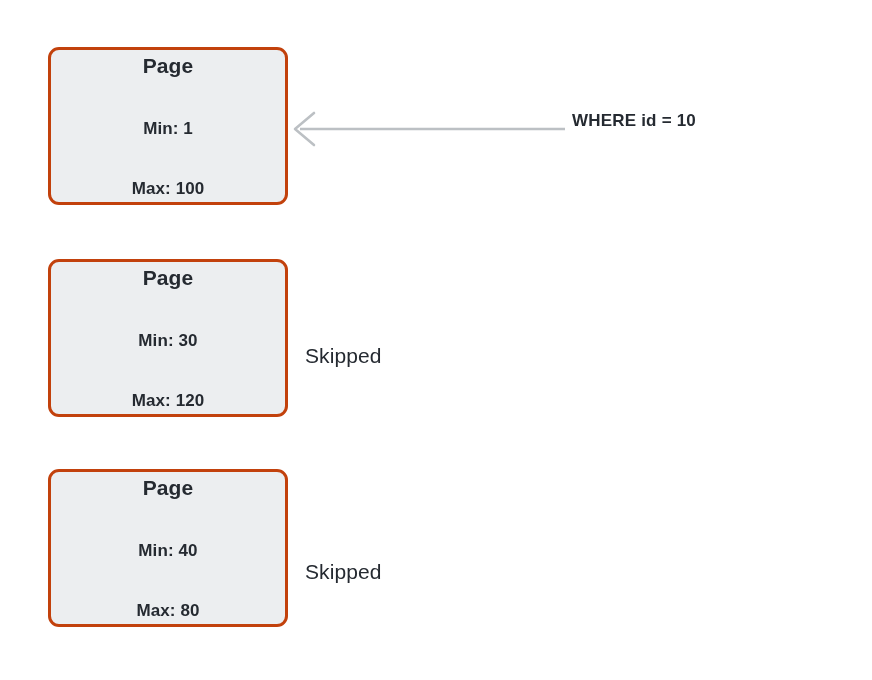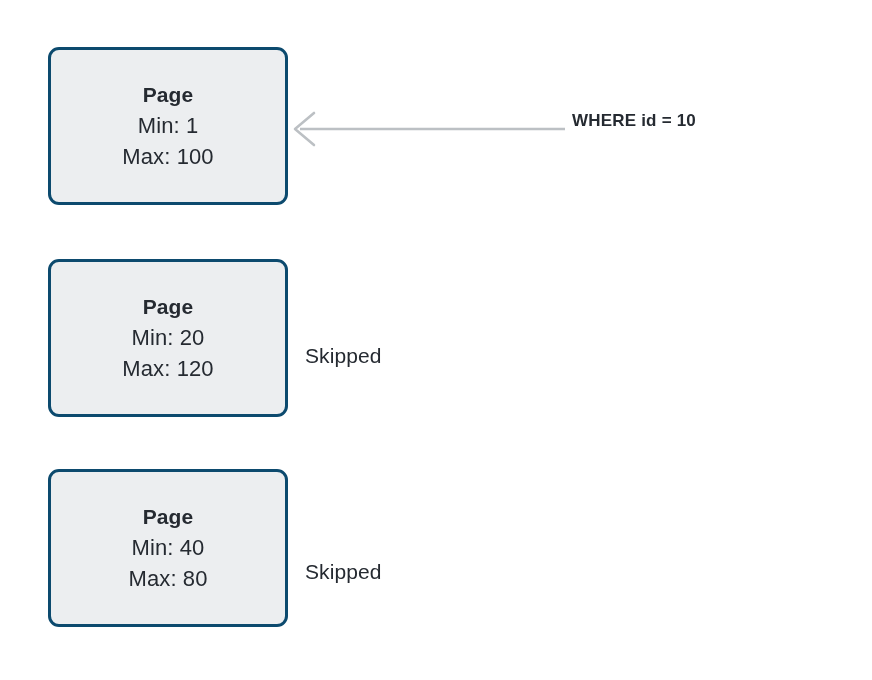--- a/index.html
+++ b/index.html
@@ -22,43 +22,44 @@
   }
 
   
   .page-box {
     position: absolute;
     width: 240px;
     height: 158px;
     left: 48px;
     box-sizing: border-box;
     background: #eceef0;
-    border: 3px solid #0c4a6e;
+    border: 3px solid #c2410c;
     border-radius: 11px;
     display: flex;
     flex-direction: column;
     align-items: center;
     justify-content: center;
     color: #252a31;
   }
   .page-box.b1 { top: 47px; }
   .page-box.b2 { top: 259px; }
   .page-box.b3 { top: 469px; }
 
   .box-title {
     font-size: 21px;
     font-weight: bold;
     line-height: 1.42;
     letter-spacing: 0.1px;
   }
   .box-line {
-    font-size: 22px;
-    font-weight: normal;
+    font-size: 17px;
+    font-weight: bold;
     line-height: 1.42;
     letter-spacing: 0.1px;
+    margin-top: 36px;
   }
 
   
   .arrow-layer {
     position: absolute;
     left: 0;
     top: 0;
     width: 872px;
     height: 680px;
     pointer-events: none;
@@ -95,21 +96,21 @@
 <div id="canvas">
 
   <div class="page-box b1">
     <div class="box-title">Page</div>
     <div class="box-line">Min: 1</div>
     <div class="box-line">Max: 100</div>
   </div>
 
   <div class="page-box b2">
     <div class="box-title">Page</div>
-    <div class="box-line">Min: 20</div>
+    <div class="box-line">Min: 30</div>
     <div class="box-line">Max: 120</div>
   </div>
 
   <div class="page-box b3">
     <div class="box-title">Page</div>
     <div class="box-line">Min: 40</div>
     <div class="box-line">Max: 80</div>
   </div>
 
   <svg class="arrow-layer" viewBox="0 0 872 680">

